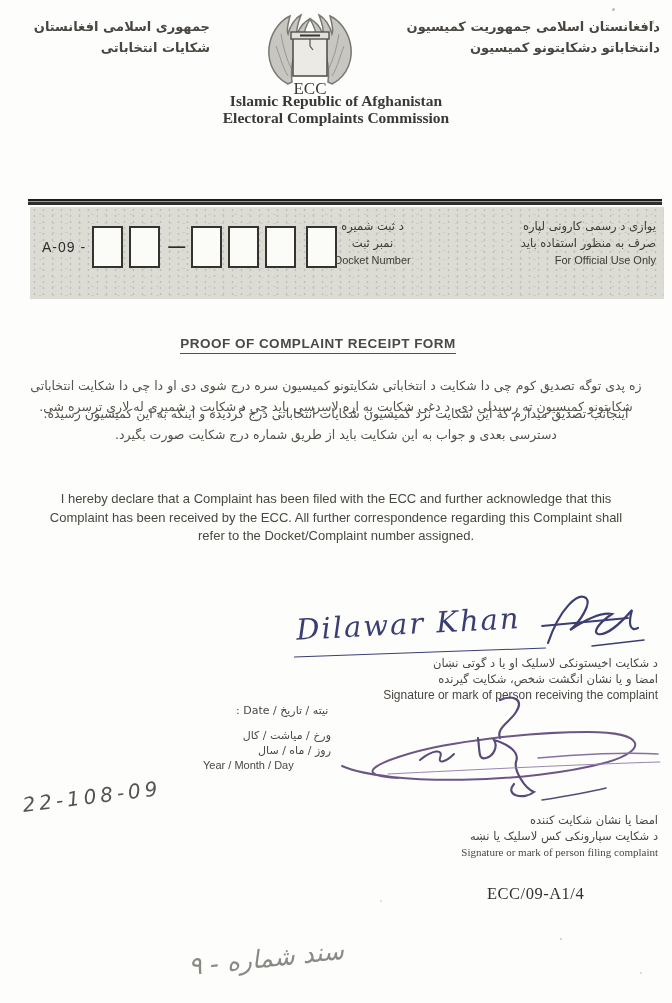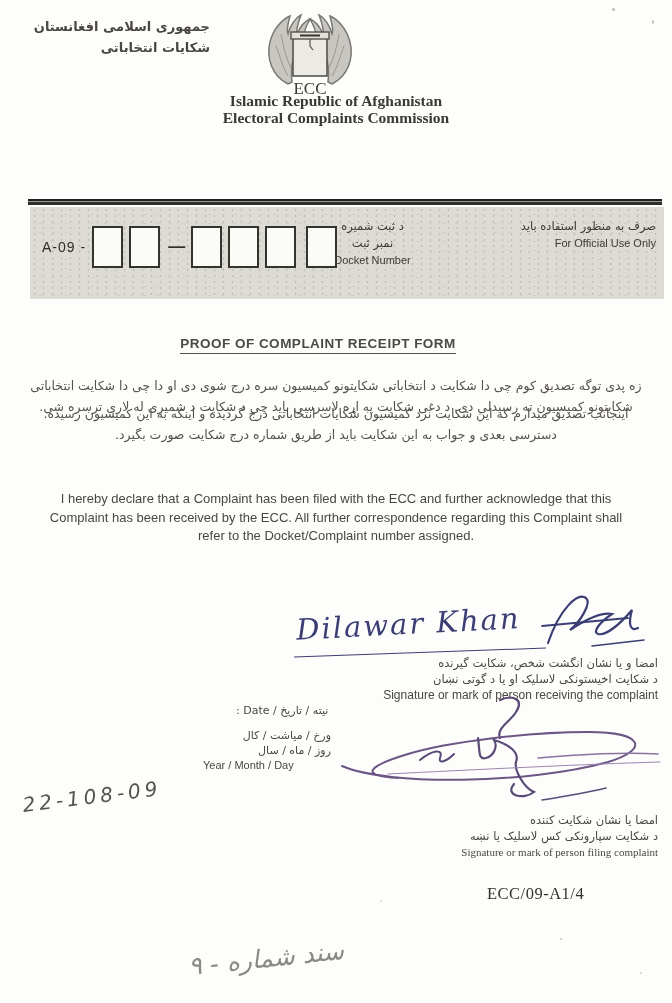--- a/index.html
+++ b/index.html
@@ -80,20 +80,24 @@
     font-family:"DejaVu Sans",sans-serif;font-style:italic;font-size:25px;color:#8b8984;
     transform:rotate(-6deg);letter-spacing:2px;white-space:nowrap;}
 
   .speck{position:absolute;border-radius:50%;background:#6a6a66;}
 </style>
 </head>
 <body>
 
 <div class="page">
 
+  <div class="hdr-right">
+    <div class="l1">دافغانستان اسلامی جمهوریت کمیسیون</div>
+    <div class="l2">دانتخاباتو دشکایتونو کمیسیون</div>
+  </div>
   <div class="hdr-left">
     <div class="l1">جمهوری اسلامی افغانستان</div>
     <div class="l2">شکایات انتخاباتی</div>
   </div>
 
   <div class="logo">
     <svg width="120" height="92" viewBox="0 0 120 92">
 
       <path d="M38,78 C22,70 16,52 20,36 C23,24 31,14 40,10 C38,18 36,24 38,28 C40,20 45,12 51,9 C48,17 46,24 47,28 C50,21 55,15 60,13 C56,20 54,26 54,30 L52,34 C44,44 40,60 42,76 Z" fill="#c7c6c0" stroke="#7a7872" stroke-width="1.5"></path>
       <path d="M26,40 C30,50 32,60 38,70 M31,28 C33,40 36,52 41,62" stroke="#8e8c86" stroke-width="0.8" fill="none"></path>
@@ -128,20 +132,21 @@
     <span class="dbox" style="margin-left:4px;"></span>
   </div>
 
   <div class="docket-mid">
     <div class="ar">د ثبت شمیره</div>
     <div class="ar">نمبر ثبت</div>
     <div class="en">Docket Number</div>
   </div>
 
   <div class="docket-right">
+    <div class="ar">یوازی د رسمی کارونی لپاره</div>
     <div class="ar">صرف به منظور استفاده باید</div>
     <div class="en">For Official Use Only</div>
   </div>
 
   <div class="form-title">
     <span>PROOF OF COMPLAINT RECEIPT FORM</span>
   </div>
 
   <div class="para-ar p-pashto">زه پدی توگه تصدیق کوم چی دا شکایت د انتخاباتی شکایتونو کمیسیون سره درج شوی دی او دا چی دا شکایت انتخاباتی شکایتونو کمیسیون ته رسیدلی دی. د دغی شکایت په اړه لاسرسی باید چی د شکایت د شمیری له لاری ترسره شی.</div>
   <div class="para-ar p-dari">اینجانب تصدیق میدارم که این شکایت نزد کمیسیون شکایات انتخاباتی درج گردیده و اینکه به این کمیسیون رسیده. دسترسی بعدی و جواب به این شکایت باید از طریق شماره درج شکایت صورت بگیرد.</div>
@@ -150,22 +155,22 @@
   <div class="sig-name">Dilawar Khan</div>
   <div class="sig-underline"></div>
   <div class="sig-flourish">
     <svg width="115" height="70" viewBox="0 0 115 70">
       <path d="M8,55 C20,20 38,4 46,10 C52,15 40,34 30,42 C48,30 62,24 72,26 C60,34 52,44 58,46 C66,48 80,36 92,22 C88,36 90,44 98,40" fill="none" stroke="#3b3e74" stroke-width="2.2" stroke-linecap="round"></path>
       <path d="M2,38 L88,30" stroke="#3b3e74" stroke-width="1.8" stroke-linecap="round"></path>
       <path d="M52,58 L104,52" stroke="#3b3e74" stroke-width="1.6" stroke-linecap="round"></path>
     </svg>
   </div>
   <div class="recv-labels">
+    <div class="ar">د شکایت اخیستونکی لاسلیک او یا د گوتی نښان</div>
     <div class="ar">امضا و یا نشان انگشت شخص، شکایت گیرنده</div>
-    <div class="ar">د شکایت اخیستونکی لاسلیک او یا د گوتی نښان</div>
     <div class="en">Signature or mark of person receiving the complaint</div>
   </div>
 
   <div class="date-head">نیته / تاریخ / Date :</div>
   <div class="date-rows">
     <div class="ar">ورخ / میاشت / کال</div>
     <div class="ar">روز / ماه / سال</div>
     <div class="en">Year / Month / Day</div>
   </div>
 

